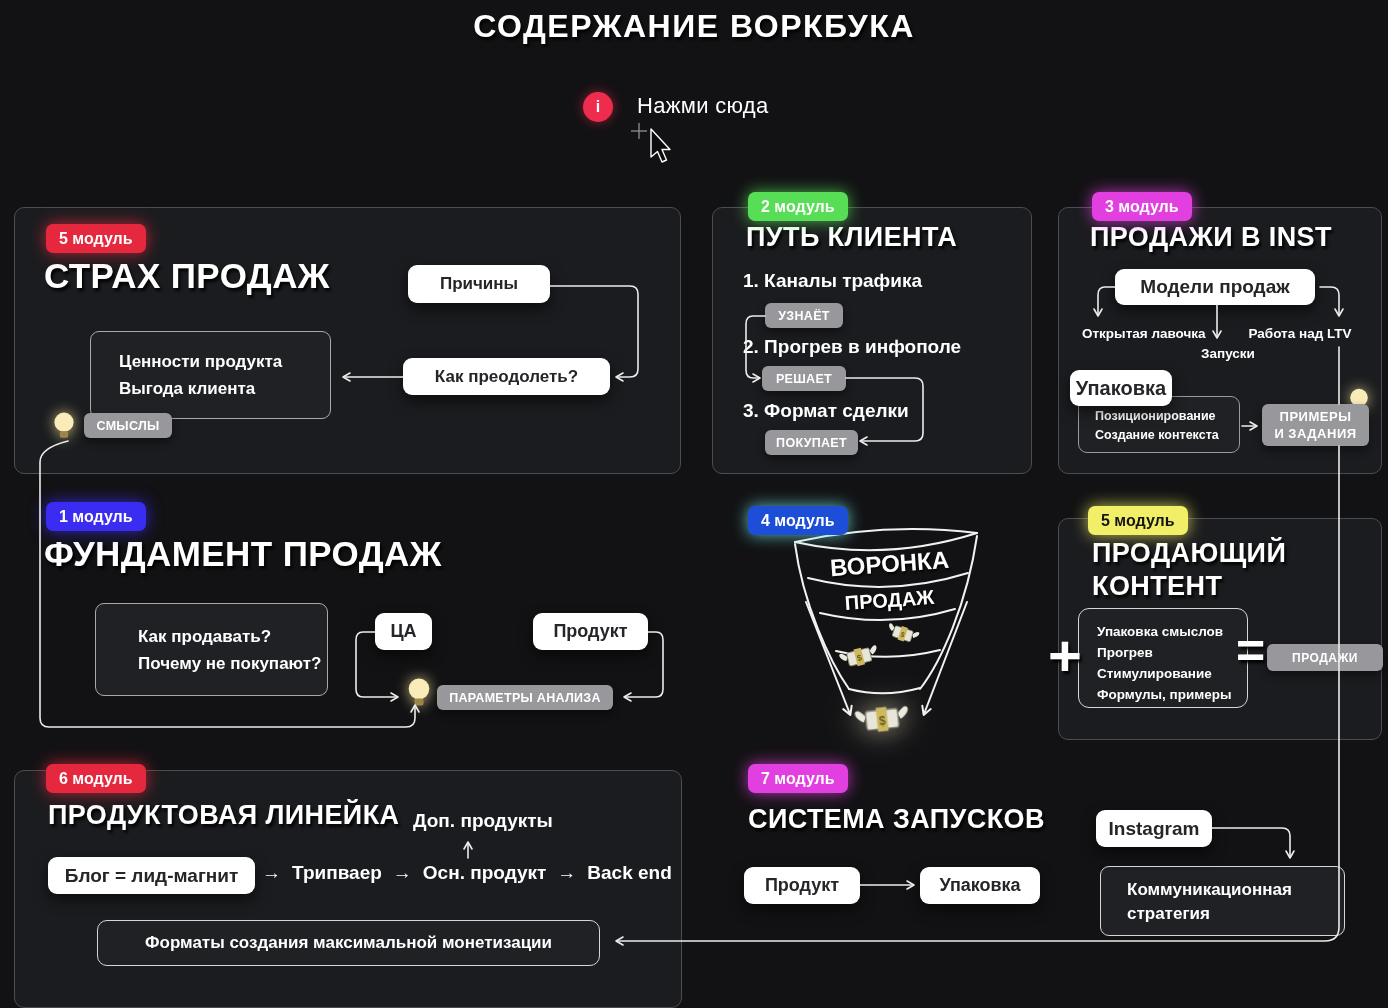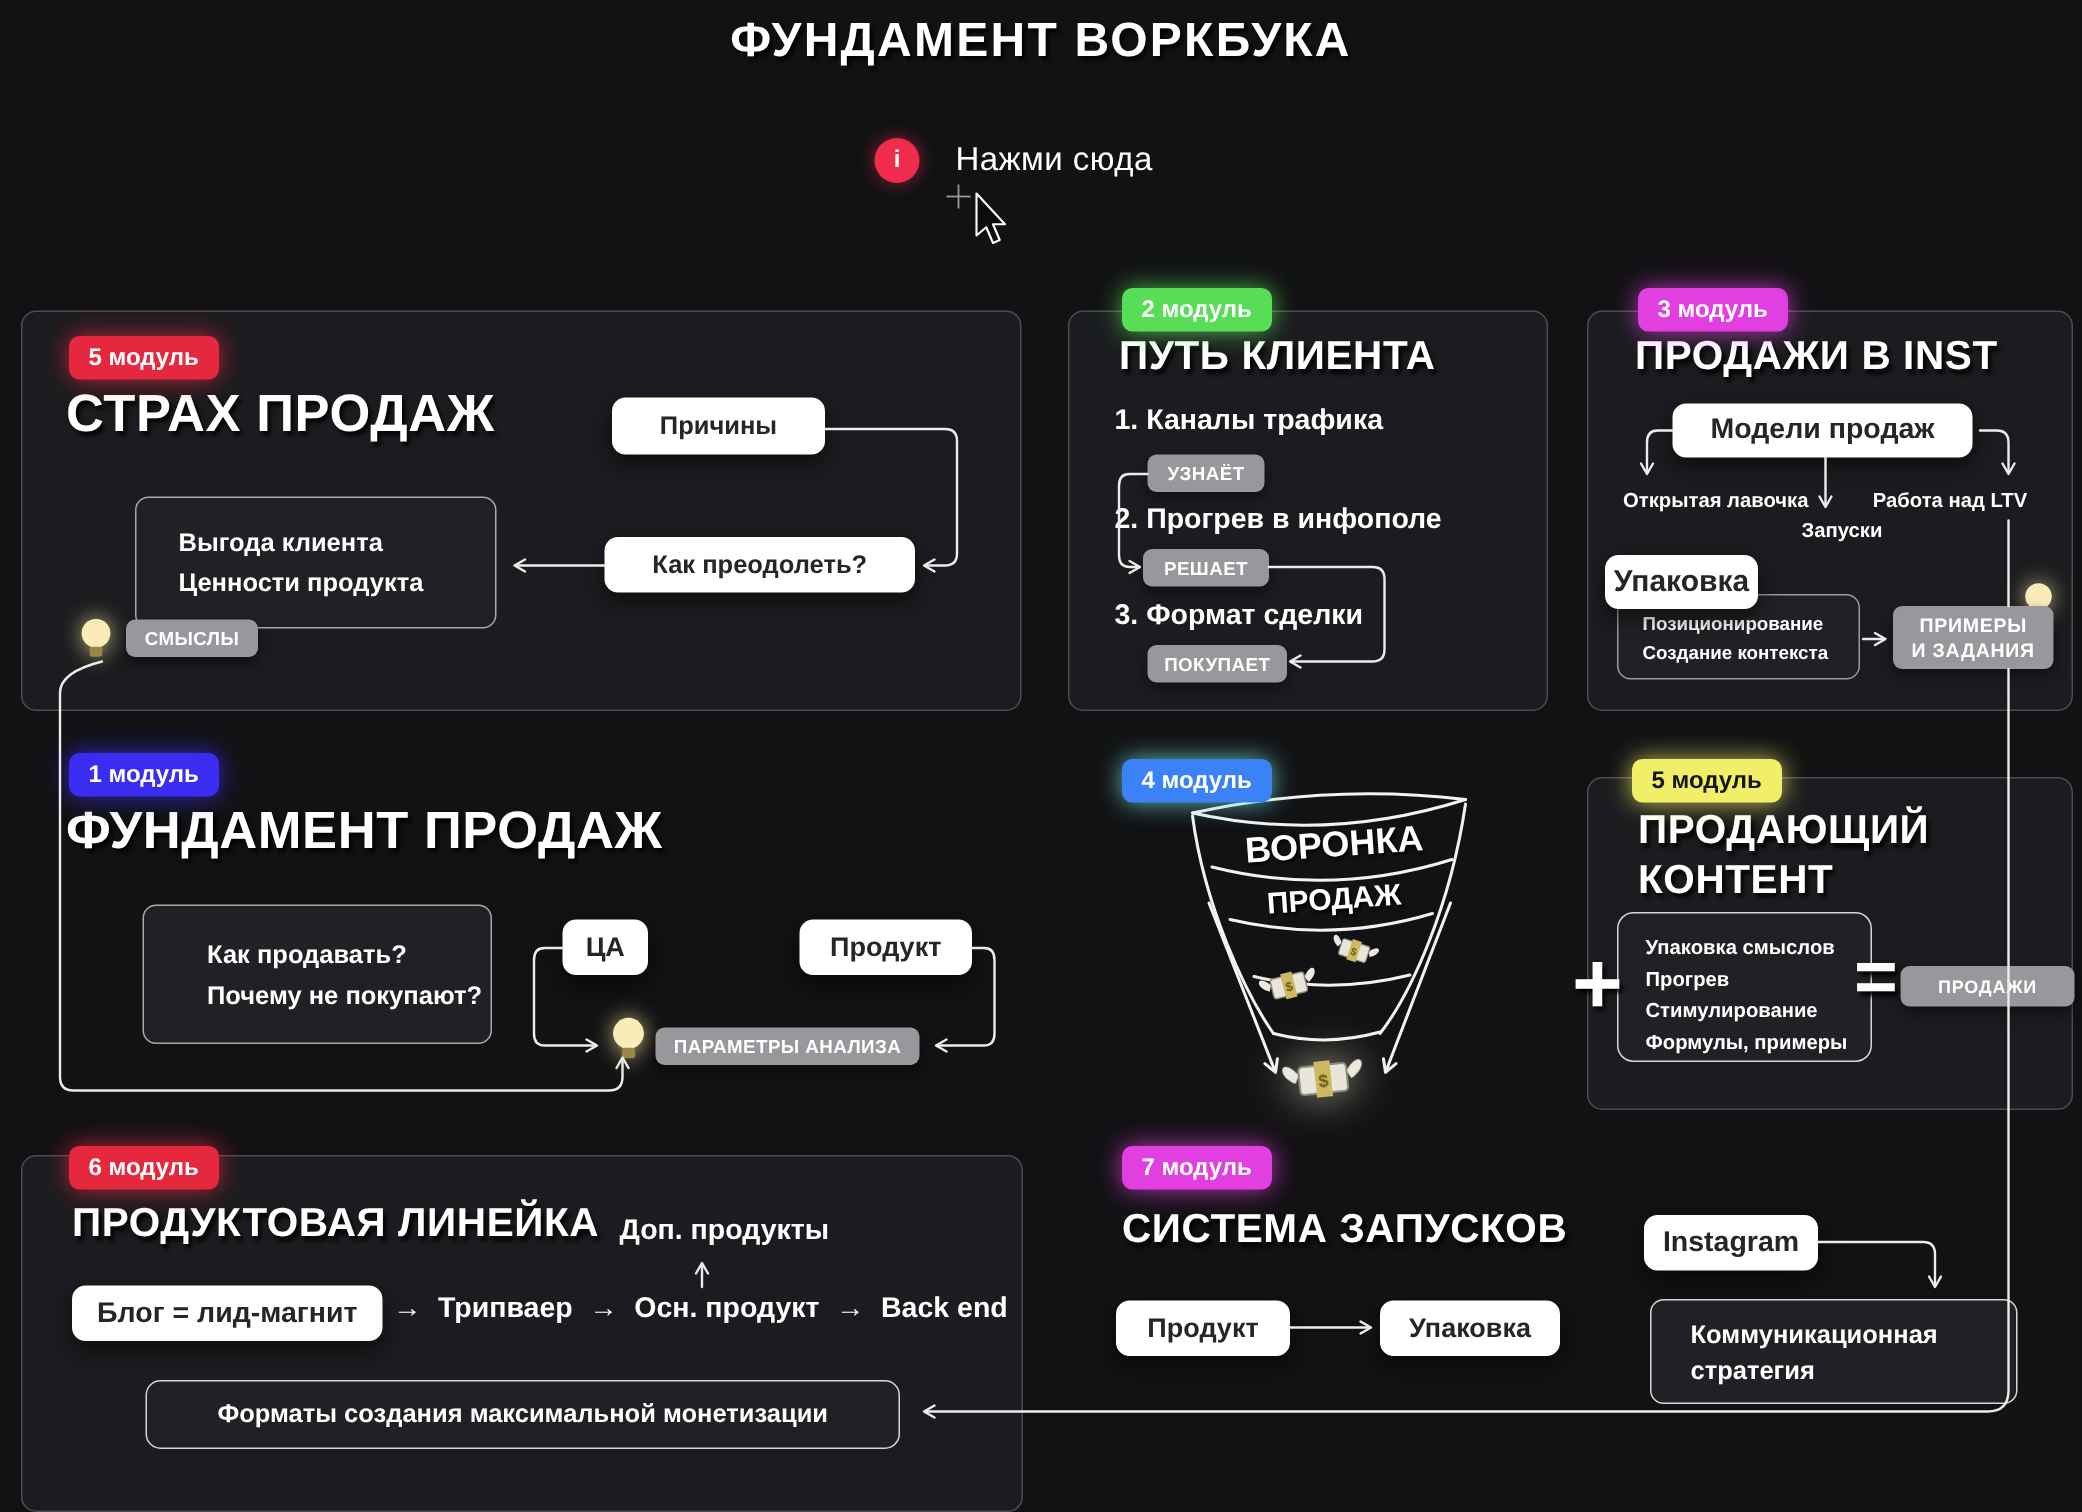--- a/index.html
+++ b/index.html
@@ -12,21 +12,21 @@
   .panel{position:absolute;background:#1b1c1f;border:1px solid #4b4d52;border-radius:10px;z-index:1;}
   .abs{position:absolute;}
   .mtitle{position:absolute;z-index:10;color:#fff;font-weight:800;letter-spacing:.4px;
     text-shadow:2px 3px 3px rgba(0,0,0,.9);white-space:nowrap;}
   .mbadge{position:absolute;z-index:12;height:29px;padding:0 13px;border-radius:7px;
     font-weight:700;font-size:16px;display:flex;align-items:center;color:#fff;white-space:nowrap;}
   .c-red{background:#e6283f;box-shadow:0 0 16px rgba(230,40,63,.8);}
   .c-blue{background:#3b2cf2;box-shadow:0 0 16px rgba(59,44,242,.8);}
   .c-green{background:#57dd56;box-shadow:0 0 16px rgba(87,221,86,.8);}
   .c-magenta{background:#e23fe0;box-shadow:0 0 16px rgba(226,63,224,.8);}
-  .c-cyan{background:#3b82f6;box-shadow:0 0 16px rgba(119,233,230,.8);}
+  .c-cyan{background:#1d4ed8;box-shadow:0 0 16px rgba(119,233,230,.8);}
   .c-yellow{background:#f1ef67;box-shadow:0 0 16px rgba(241,239,103,.8);color:#161616;}
   .wbox{position:absolute;z-index:10;background:#fff;color:#26262a;font-weight:700;border-radius:9px;
     display:flex;align-items:center;justify-content:center;box-shadow:0 6px 14px rgba(0,0,0,.55);
     white-space:nowrap;}
   .dbox{position:absolute;z-index:9;background:#202124;border:1.4px solid #a9a9a9;border-radius:9px;
     color:#fff;font-weight:700;box-sizing:border-box;}
   .dbox.bright{border-color:#d6d6d6;}
   .gbadge{position:absolute;z-index:10;background:#98989c;color:#fff;font-weight:700;border-radius:6px;
     display:flex;align-items:center;justify-content:center;letter-spacing:.5px;
     box-shadow:0 4px 9px rgba(0,0,0,.45);text-align:center;white-space:nowrap;}
@@ -50,38 +50,38 @@
     text-shadow:1px 2px 2px rgba(0,0,0,.8);white-space:nowrap;}
   .chain-row{position:absolute;left:262px;top:862px;z-index:10;display:flex;gap:11px;
     align-items:center;font-size:19px;font-weight:700;white-space:nowrap;}
   .mini{font-size:12.5px;letter-spacing:.3px;}
 </style>
 </head>
 <body>
 
 <div id="stage">
 
-  <div id="page-title">ФУНДАМЕНТ ВОРКБУКА</div>
+  <div id="page-title">СОДЕРЖАНИЕ ВОРКБУКА</div>
   <div id="info-btn">
     <span>i</span>
   </div>
   <div id="hint-label">Нажми сюда</div>
 
   <div class="panel" style="left:14px;top:207px;width:665px;height:265px;"></div>
   <div class="panel" style="left:712px;top:207px;width:318px;height:265px;"></div>
   <div class="panel" style="left:1058px;top:207px;width:322px;height:265px;"></div>
   <div class="panel" style="left:1058px;top:518px;width:322px;height:220px;"></div>
   <div class="panel" style="left:14px;top:770px;width:666px;height:236px;"></div>
 
   <div class="mbadge c-red" style="left:46px;top:224px;">5 модуль</div>
   <div class="mtitle" style="left:44px;top:256px;font-size:35px;">СТРАХ ПРОДАЖ</div>
   <div class="wbox" style="left:408px;top:265px;width:142px;height:38px;font-size:17px;">Причины</div>
   <div class="dbox" style="left:90px;top:331px;width:241px;height:88px;padding:16px 0 0 28px;font-size:17px;">
+    <div class="lh27">Ценности продукта</div>
     <div class="lh27">Выгода клиента</div>
-    <div class="lh27">Ценности продукта</div>
   </div>
   <div class="wbox" style="left:403px;top:358px;width:207px;height:37px;font-size:17px;">Как преодолеть?</div>
   <div class="bulb" style="left:52px;top:410px;width:24px;height:34px;">
     <svg viewBox="0 0 20 28">
         <circle cx="10" cy="10" r="8" fill="#f9ecb8"></circle>
         <rect x="6.5" y="17.5" width="7" height="5.5" rx="1.6" fill="#9c8647"></rect>
       </svg>
   </div>
   <div class="gbadge mini" style="left:84px;top:413px;width:88px;height:25px;">СМЫСЛЫ</div>
 

